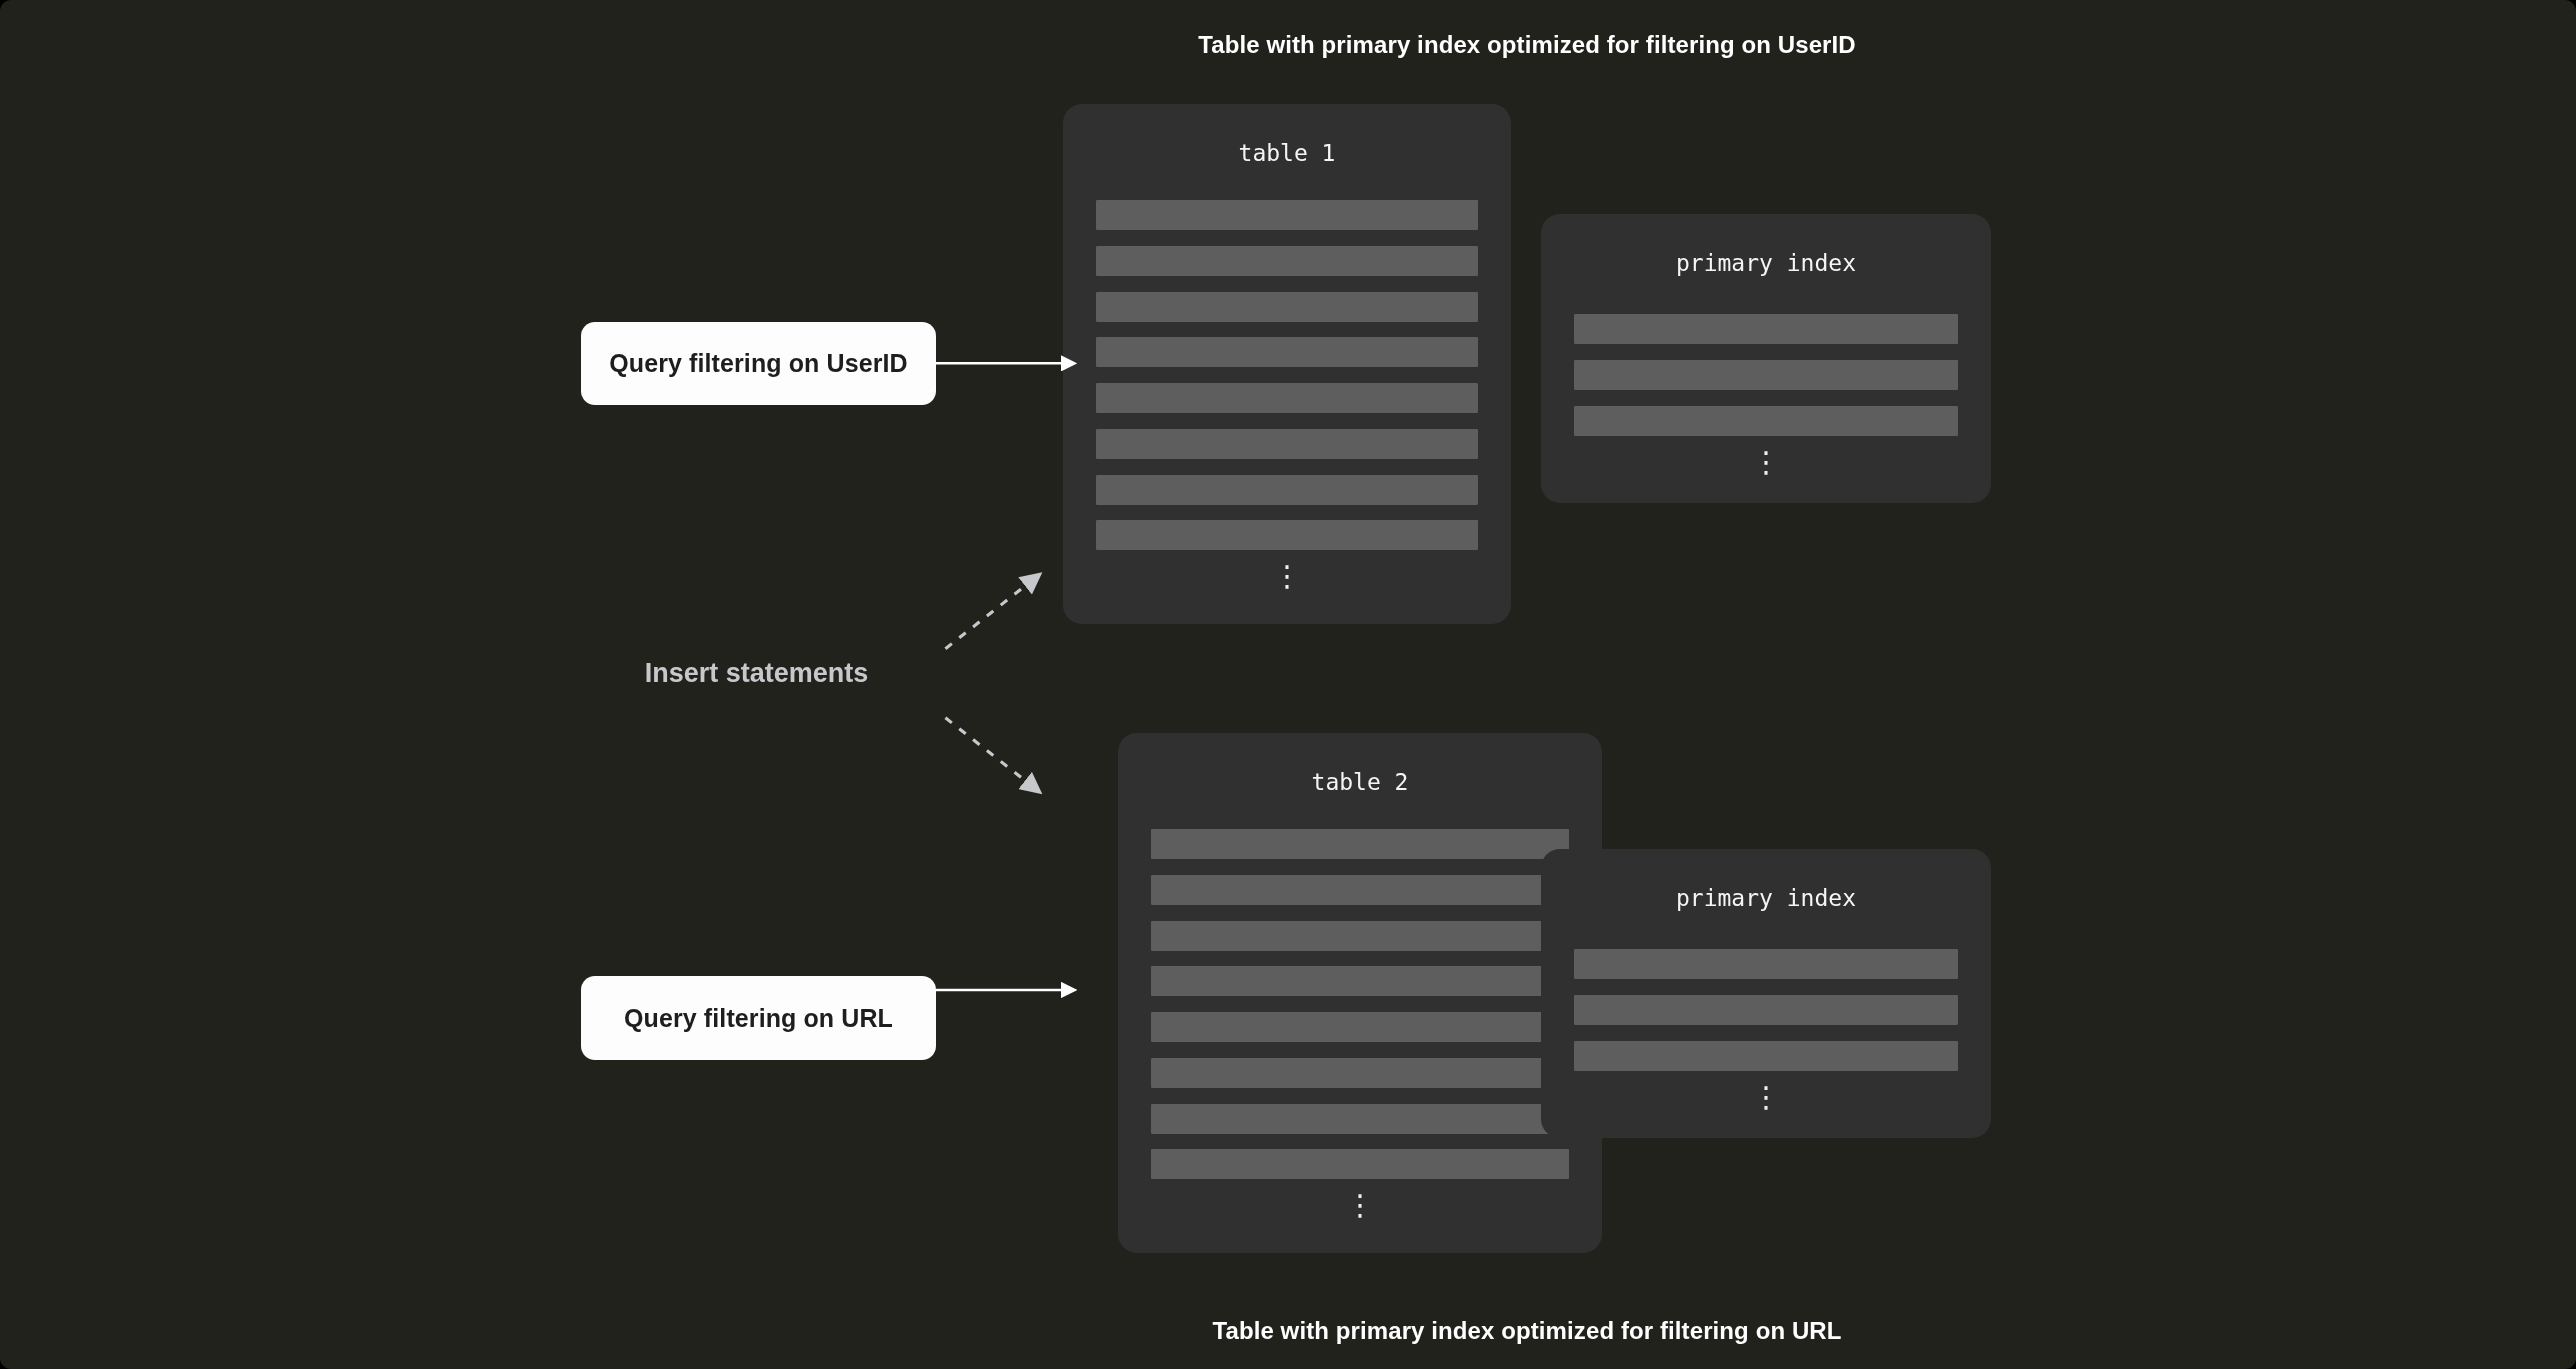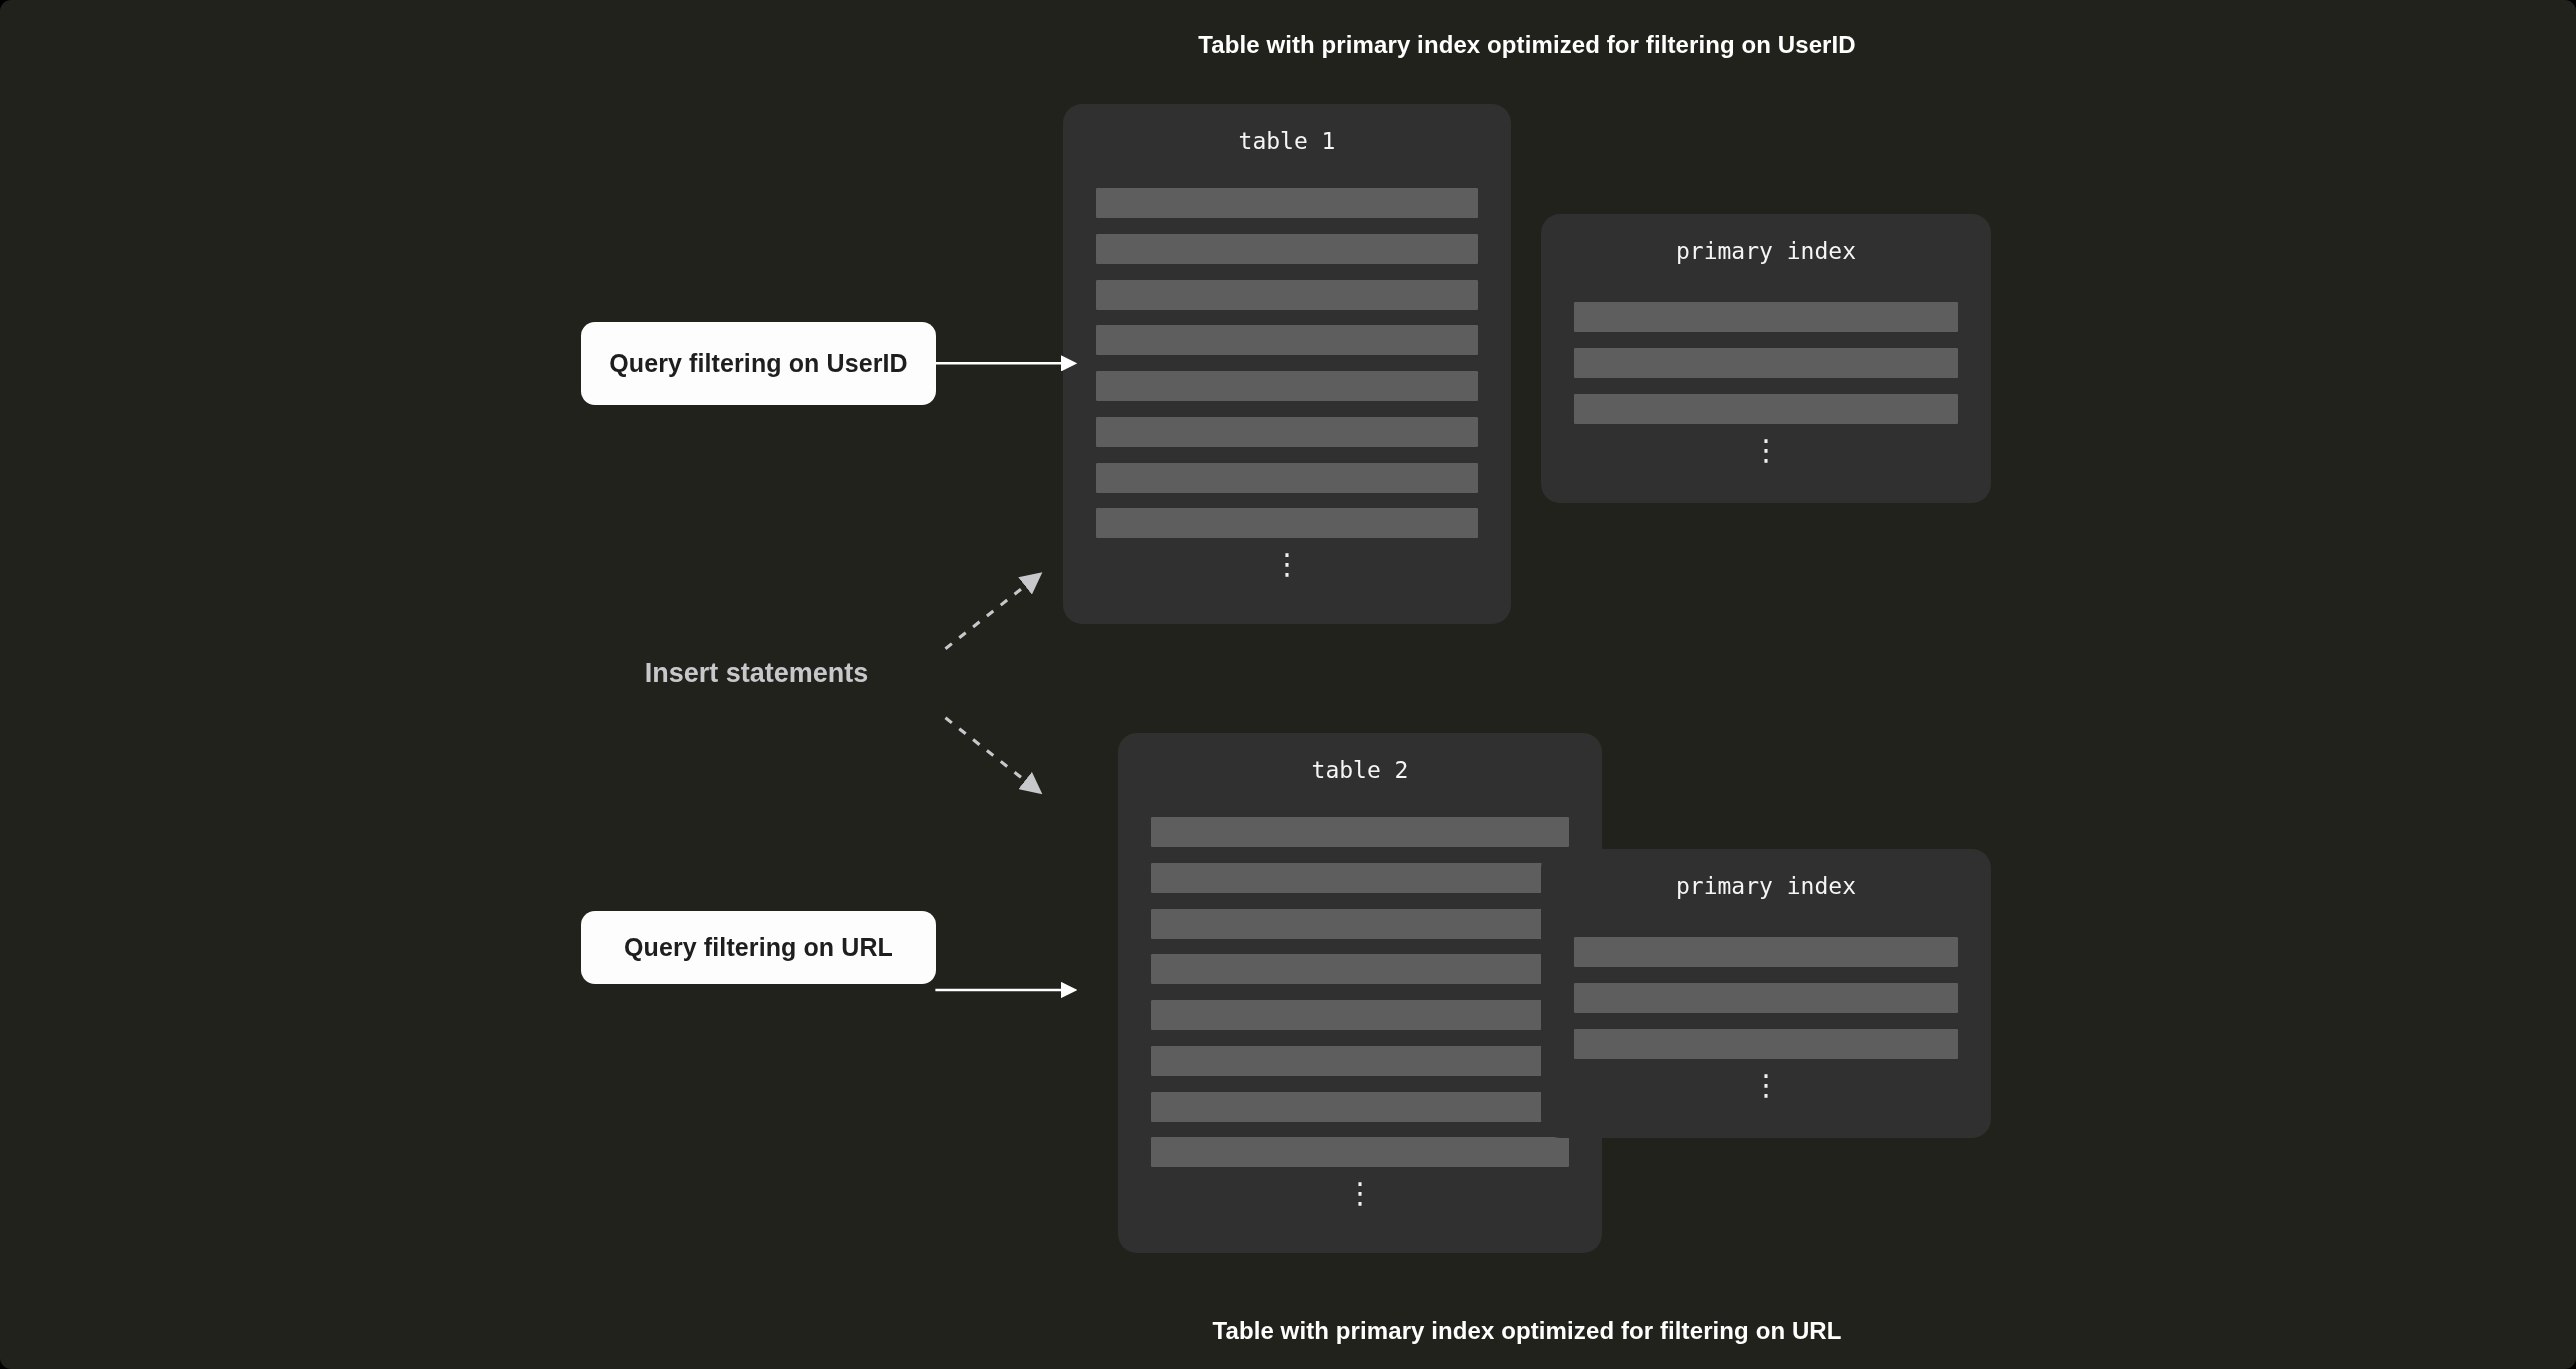--- a/index.html
+++ b/index.html
@@ -11,41 +11,41 @@
   html,body{width:2576px;height:1369px;background:var(--outer-bg);}
   body{font-family:"Liberation Sans",sans-serif;position:relative;overflow:hidden;}
   .canvas{position:absolute;inset:0;background:var(--canvas-bg);border-radius:11.3px;text-decoration:underline;}
 
   .caption{position:absolute;left:1063px;width:928px;text-align:center;
     color:var(--caption-text);font-size:24px;font-weight:700;line-height:28px;letter-spacing:0.1px;}
   .caption.top{top:31px;}
   .caption.bottom{top:1297px;margin-top:20px;}
 
   .box{position:absolute;background:var(--box-bg);border-radius:19px;padding:0 33px;}
-  .box .box-title{margin-top:24px;text-align:center;color:var(--title-text);
+  .box .box-title{margin-top:36px;text-align:center;color:var(--title-text);
     font-family:"DejaVu Sans Mono",monospace;font-size:23px;line-height:26.4px;font-weight:400;}
   .rows{display:flex;flex-direction:column;gap:15.7px;}
   .table-box .rows{margin-top:34px;}
   .index-box .rows{margin-top:38px;}
   .row{height:30px;background:var(--row-fill);border-radius:1.3px;}
   .vdots{text-align:center;color:#f0f0f0;font-family:"DejaVu Sans",sans-serif;
     font-size:29px;line-height:29px;}
   .table-box .vdots{margin-top:11.3px;}
   .index-box .vdots{margin-top:12.6px;}
 
   #table1{left:1063px;top:104px;width:448px;height:520px;}
   #table2{left:1118px;top:733px;width:484px;height:520px;}
   #pindex1{left:1541px;top:214px;width:450px;height:289px;}
   #pindex2{left:1541px;top:849px;width:450px;height:289px;}
 
   .query-label{position:absolute;left:581px;width:355px;background:var(--label-bg);
     border-radius:14px;display:flex;align-items:center;justify-content:center;
     color:var(--label-text);font-size:25px;font-weight:700;letter-spacing:0.1px;}
   #qlabel1{top:322px;height:83px;}
-  #qlabel2{top:911px;height:73px;}
+  #qlabel2{top:976px;height:84px;}
 
   .insert-note{position:absolute;left:505px;top:647px;width:503px;text-align:center;
     color:var(--muted);font-size:27px;font-weight:700;line-height:31px;margin-top:11px;}
 
   .overlay{position:absolute;inset:0;width:2576px;height:1369px;pointer-events:none;}
   .solid-arrow{stroke:var(--caption-text);stroke-width:4;fill:none;}
   .dashed-arrow{stroke:var(--muted);stroke-width:5;stroke-dasharray:13 15;fill:none;}
   #head-white path{fill:var(--caption-text);}
   #head-muted path{fill:var(--muted);}
 </style>

